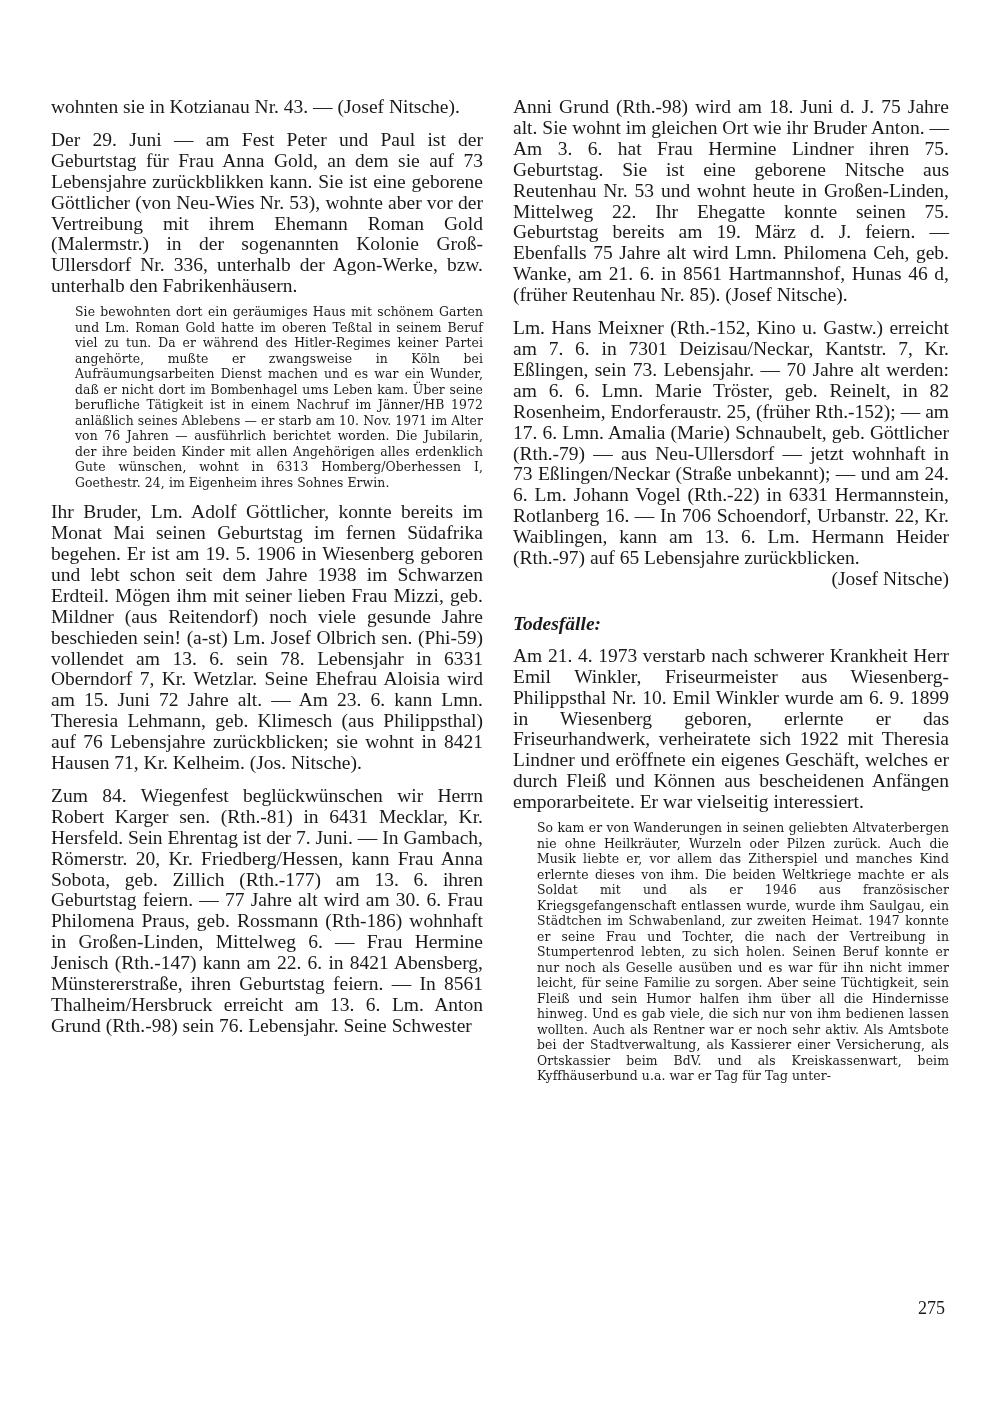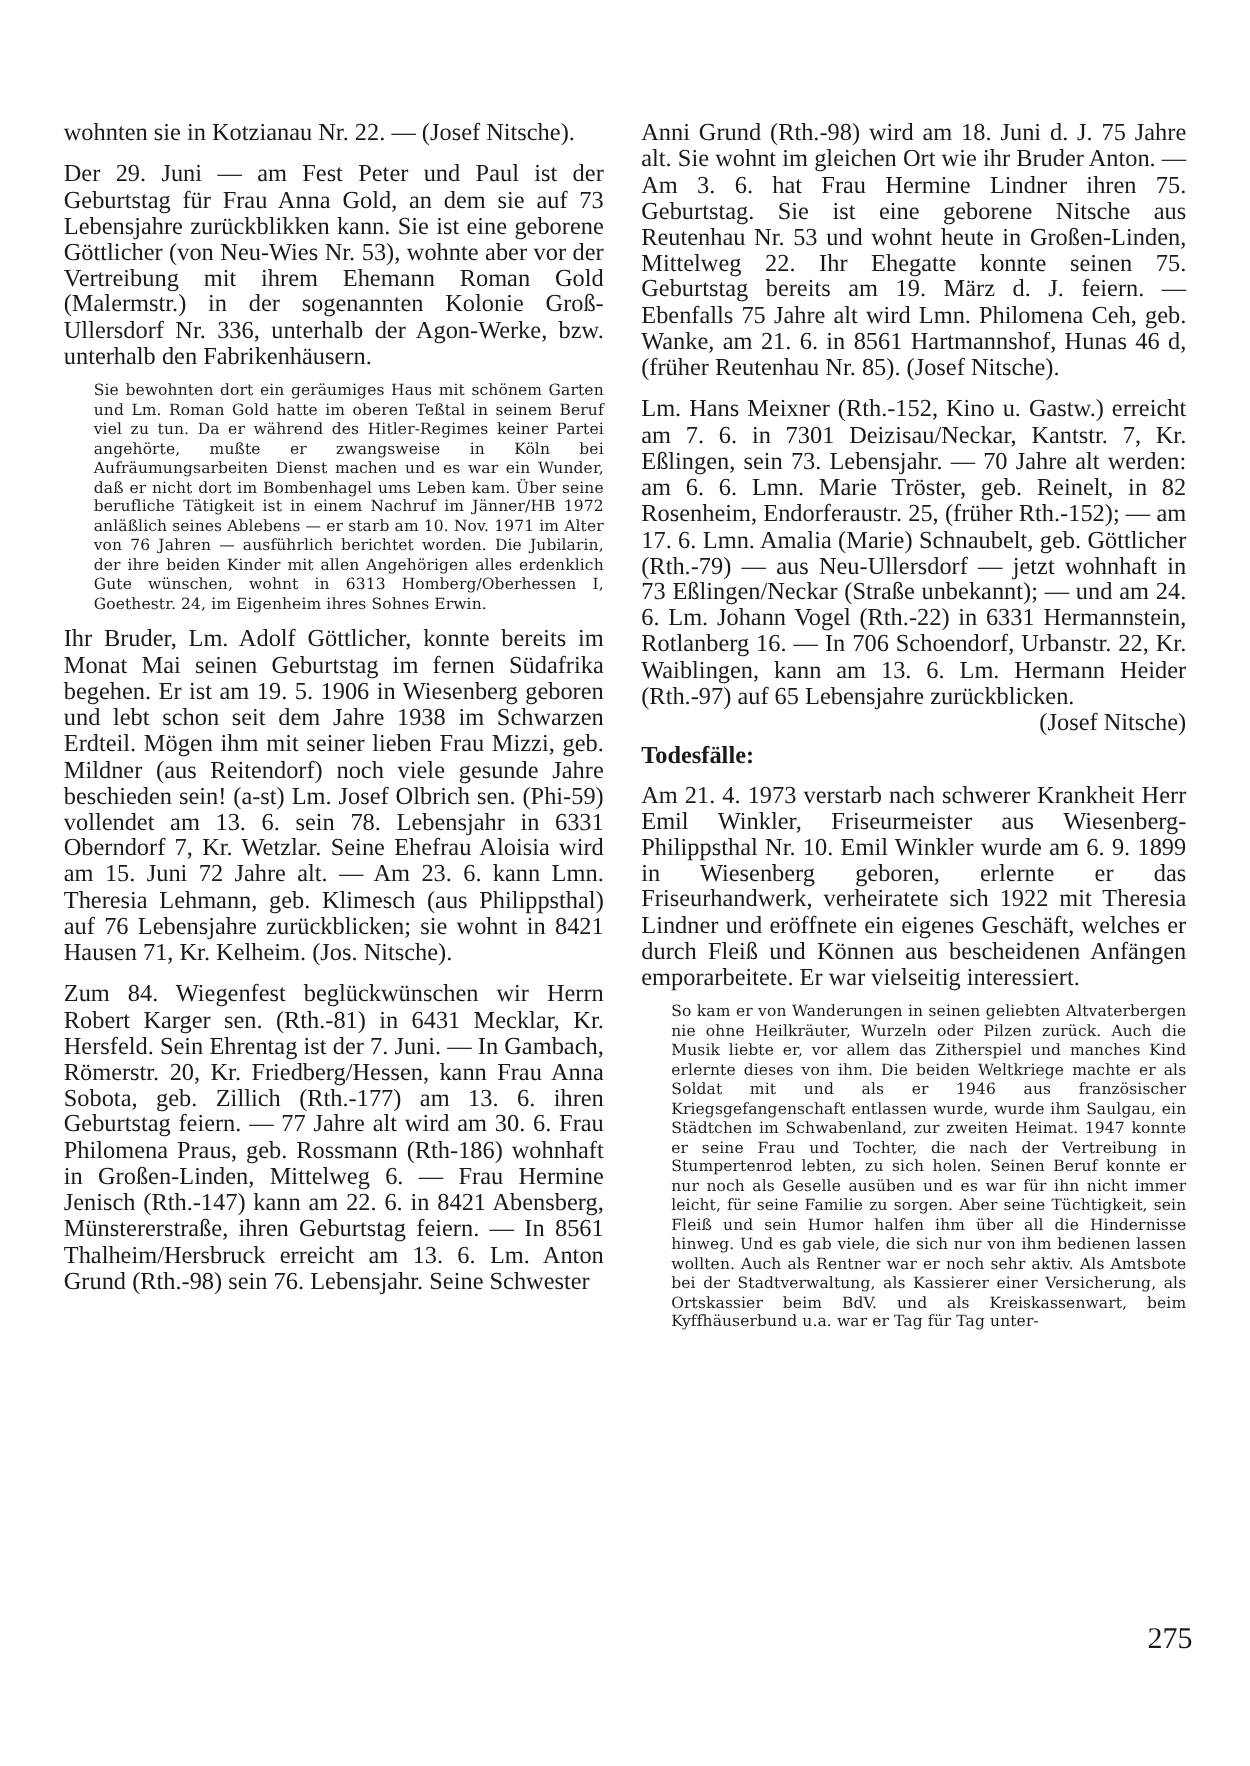--- a/index.html
+++ b/index.html
@@ -11,28 +11,28 @@
   .col { position: absolute; top: 97px; }
   .col-left { left: 51px; width: 432px; }
   .col-right { left: 513px; width: 436px; }
   p { margin: 0; text-align: justify; hyphens: manual; }
   .big { font-size: 17.6px; line-height: 20.9px; font-family: "Liberation Serif", "DejaVu Serif", serif; font-size: 19.5px; }
   .small { font-family: "DejaVu Serif", serif; font-size: 12.4px; line-height: 15.5px; letter-spacing: 0.1px; }
   .gap { margin-top: 12px; }
   .gap-s { margin-top: 6px; margin-left: 24px; }
   b { font-weight: normal; }
   .sig { text-align: right; }
-  .heading { font-weight: bold; font-family: "Liberation Serif", serif; font-size: 19.5px; line-height: 21px; margin-top: 4px; }
-  .page-number { position: absolute; left: 918px; top: 1298px; font-family: "Liberation Serif", serif; font-size: 24px; }
+  .heading { font-weight: bold; font-family: "Liberation Serif", serif; font-size: 19.5px; line-height: 21px; margin-top: 23px; font-style: italic; }
+  .page-number { position: absolute; left: 918px; top: 1298px; font-family: "Liberation Serif", serif; font-size: 18px; }
 </style>
 </head>
 <body>
 
 <div class="col col-left">
-    <p class="big"><span>wohnten sie in Kotzianau Nr. 22. — (Josef Nitsche).</span></p>
+    <p class="big"><span>wohnten sie in Kotzianau Nr. 43. — (Josef Nitsche).</span></p>
     <p class="big gap"><span>Der 29. Juni — am Fest Peter und Paul ist der Geburtstag für Frau </span><b>Anna Gold,</b><span> an dem sie auf 73 Lebensjahre zurückblikken kann. Sie ist eine geborene Göttlicher (von Neu-Wies Nr. 53), wohnte aber vor der Vertreibung mit ihrem Ehemann Roman Gold (Malermstr.) in der sogenannten Kolonie Groß-Ullersdorf Nr. 336, unterhalb der Agon-Werke, bzw. unterhalb den Fabrikenhäusern.</span></p>
     <p class="small gap-s" style="margin-top: 7px;"><span>Sie bewohnten dort ein geräumiges Haus mit schönem Garten und Lm. Roman Gold hatte im oberen Teßtal in seinem Beruf viel zu tun. Da er während des Hitler-Regimes keiner Partei angehörte, mußte er zwangsweise in Köln bei Aufräumungsarbeiten Dienst machen und es war ein Wunder, daß er nicht dort im Bombenhagel ums Leben kam. Über seine berufliche Tätigkeit ist in einem Nachruf im Jänner/HB 1972 anläßlich seines Ablebens — er starb am 10. Nov. 1971 im Alter von 76 Jahren — ausführlich berichtet worden. Die Jubilarin, der ihre beiden Kinder mit allen Angehörigen alles erdenklich Gute wünschen, wohnt in 6313 Homberg/Oberhessen I, Goethestr. 24, im Eigenheim ihres Sohnes Erwin.</span></p>
     <p class="big gap"><span>Ihr Bruder, Lm. </span><b>Adolf Göttlicher,</b><span> konnte bereits im Monat Mai seinen Geburtstag im fernen Südafrika begehen. Er ist am 19. 5. 1906 in Wiesenberg geboren und lebt schon seit dem Jahre 1938 im Schwarzen Erdteil. Mögen ihm mit seiner lieben Frau Mizzi, geb. Mildner (aus Reitendorf) noch viele gesunde Jahre beschieden sein! (a-st) Lm. </span><b>Josef Olbrich sen.</b><span> (Phi-59) vollendet am 13. 6. sein 78. Lebensjahr in 6331 Oberndorf 7, Kr. Wetzlar. Seine </span><b>Ehefrau Aloisia</b><span> wird am 15. Juni 72 Jahre alt. — Am 23. 6. kann Lmn. </span><b>Theresia Lehmann,</b><span> geb. Klimesch (aus Philippsthal) auf 76 Lebensjahre zurückblicken; sie wohnt in 8421 Hausen 71, Kr. Kelheim. (Jos. Nitsche).</span></p>
     <p class="big gap"><span>Zum 84. Wiegenfest beglückwünschen wir Herrn </span><b>Robert Karger sen.</b><span> (Rth.-81) in 6431 Mecklar, Kr. Hersfeld. Sein Ehrentag ist der 7. Juni. — In Gambach, Römerstr. 20, Kr. Friedberg/Hessen, kann Frau </span><b>Anna Sobota,</b><span> geb. Zillich (Rth.-177) am 13. 6. ihren Geburtstag feiern. — 77 Jahre alt wird am 30. 6. Frau </span><b>Philomena Praus,</b><span> geb. Rossmann (Rth-186) wohnhaft in Großen-Linden, Mittelweg 6. — Frau </span><b>Hermine Jenisch</b><span> (Rth.-147) kann am 22. 6. in 8421 Abensberg, Münstererstraße, ihren Geburtstag feiern. — In 8561 Thalheim/Hersbruck erreicht am 13. 6. Lm. </span><b>Anton Grund</b><span> (Rth.-98) sein 76. Lebensjahr. Seine Schwester</span></p>
   </div>
 <div class="col col-right">
     <p class="big"><b>Anni Grund</b><span> (Rth.-98) wird am 18. Juni d. J. 75 Jahre alt. Sie wohnt im gleichen Ort wie ihr Bruder Anton. — Am 3. 6. hat Frau </span><b>Hermine Lindner</b><span> ihren 75. Geburtstag. Sie ist eine geborene Nitsche aus Reutenhau Nr. 53 und wohnt heute in Großen-Linden, Mittelweg 22. Ihr Ehegatte konnte seinen 75. Geburtstag bereits am 19. März d. J. feiern. — Ebenfalls 75 Jahre alt wird Lmn. </span><b>Philomena Ceh,</b><span> geb. Wanke, am 21. 6. in 8561 Hartmannshof, Hunas 46 d, (früher Reutenhau Nr. 85). (Josef Nitsche).</span></p>
     <p class="big gap"><span>Lm. </span><b>Hans Meixner</b><span> (Rth.-152, Kino u. Gastw.) erreicht am 7. 6. in 7301 Deizisau/Neckar, Kantstr. 7, Kr. Eßlingen, sein 73. Lebensjahr. — 70 Jahre alt werden: am 6. 6. Lmn. </span><b>Marie Tröster,</b><span> geb. Reinelt, in 82 Rosenheim, Endorferaustr. 25, (früher Rth.-152); — am 17. 6. Lmn. </span><b>Amalia (Marie) Schnaubelt,</b><span> geb. Göttlicher (Rth.-79) — aus Neu-Ullersdorf — jetzt wohnhaft in 73 Eßlingen/Neckar (Straße unbekannt); — und am 24. 6. Lm. </span><b>Johann Vogel</b><span> (Rth.-22) in 6331 Hermannstein, Rotlanberg 16. — In 706 Schoendorf, Urbanstr. 22, Kr. Waiblingen, kann am 13. 6. Lm. </span><b>Hermann Heider</b><span> (Rth.-97) auf 65 Lebensjahre zurückblicken.</span></p>
     <p class="big sig"><span>(Josef Nitsche)</span></p>
     <p class="heading"><span>Todesfälle:</span></p>

